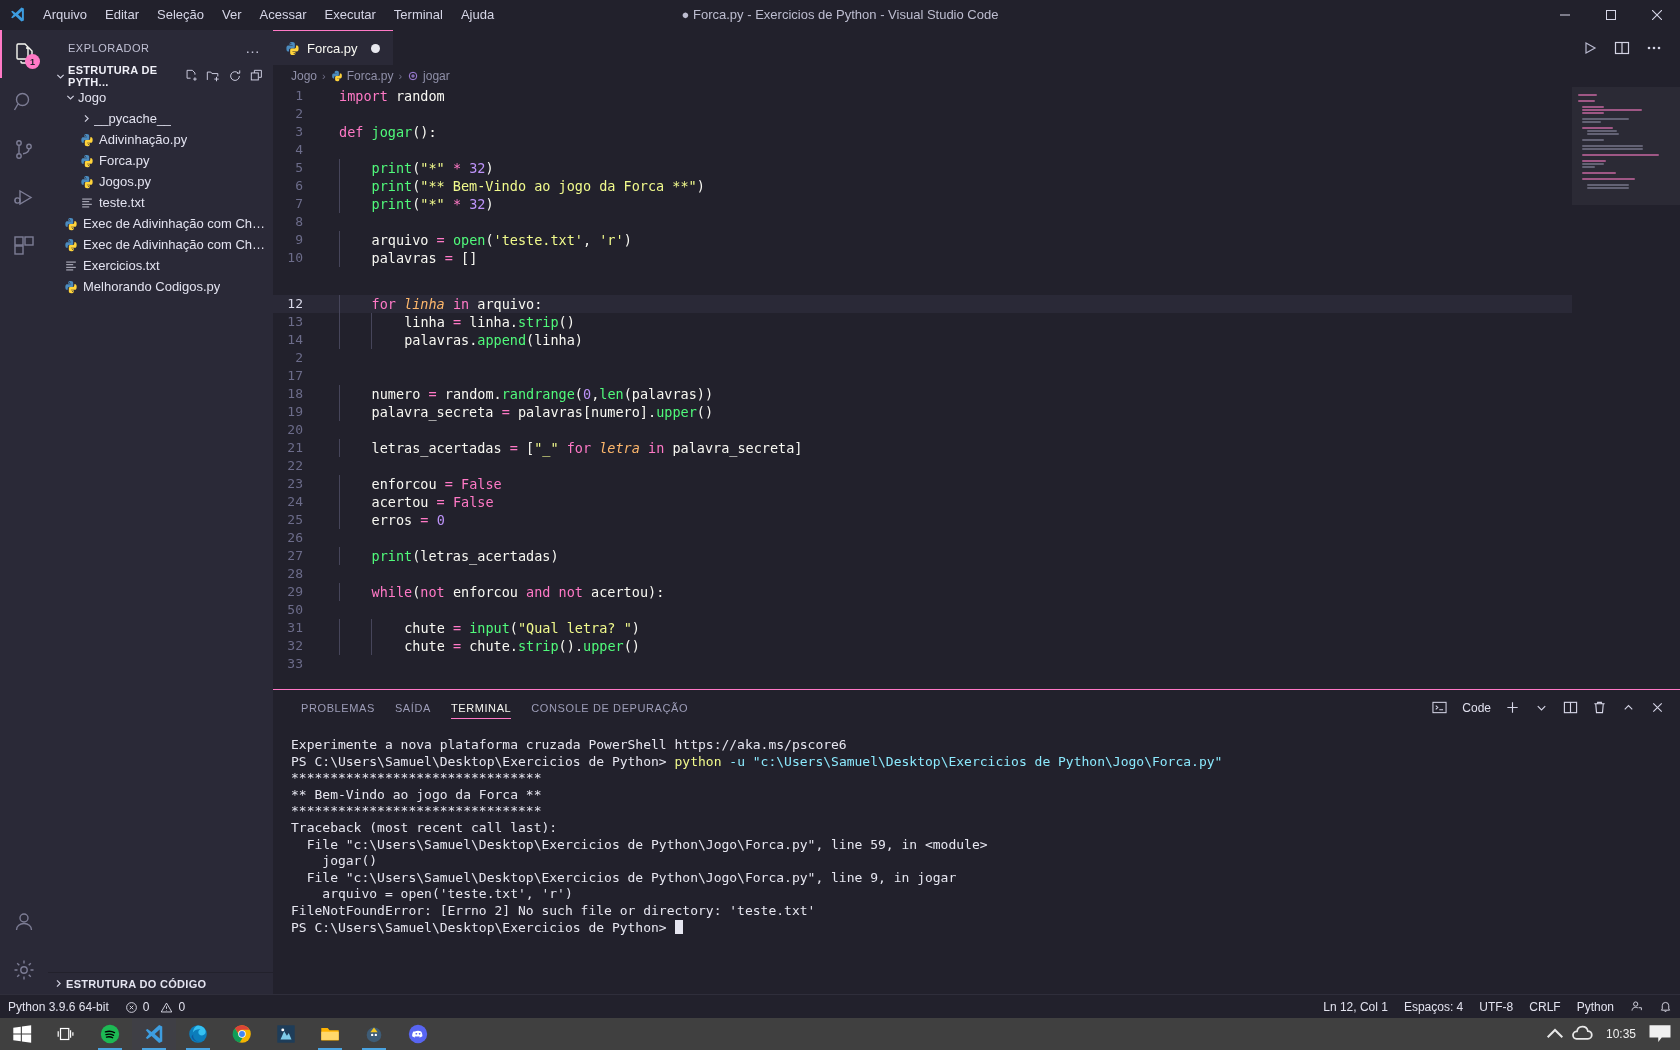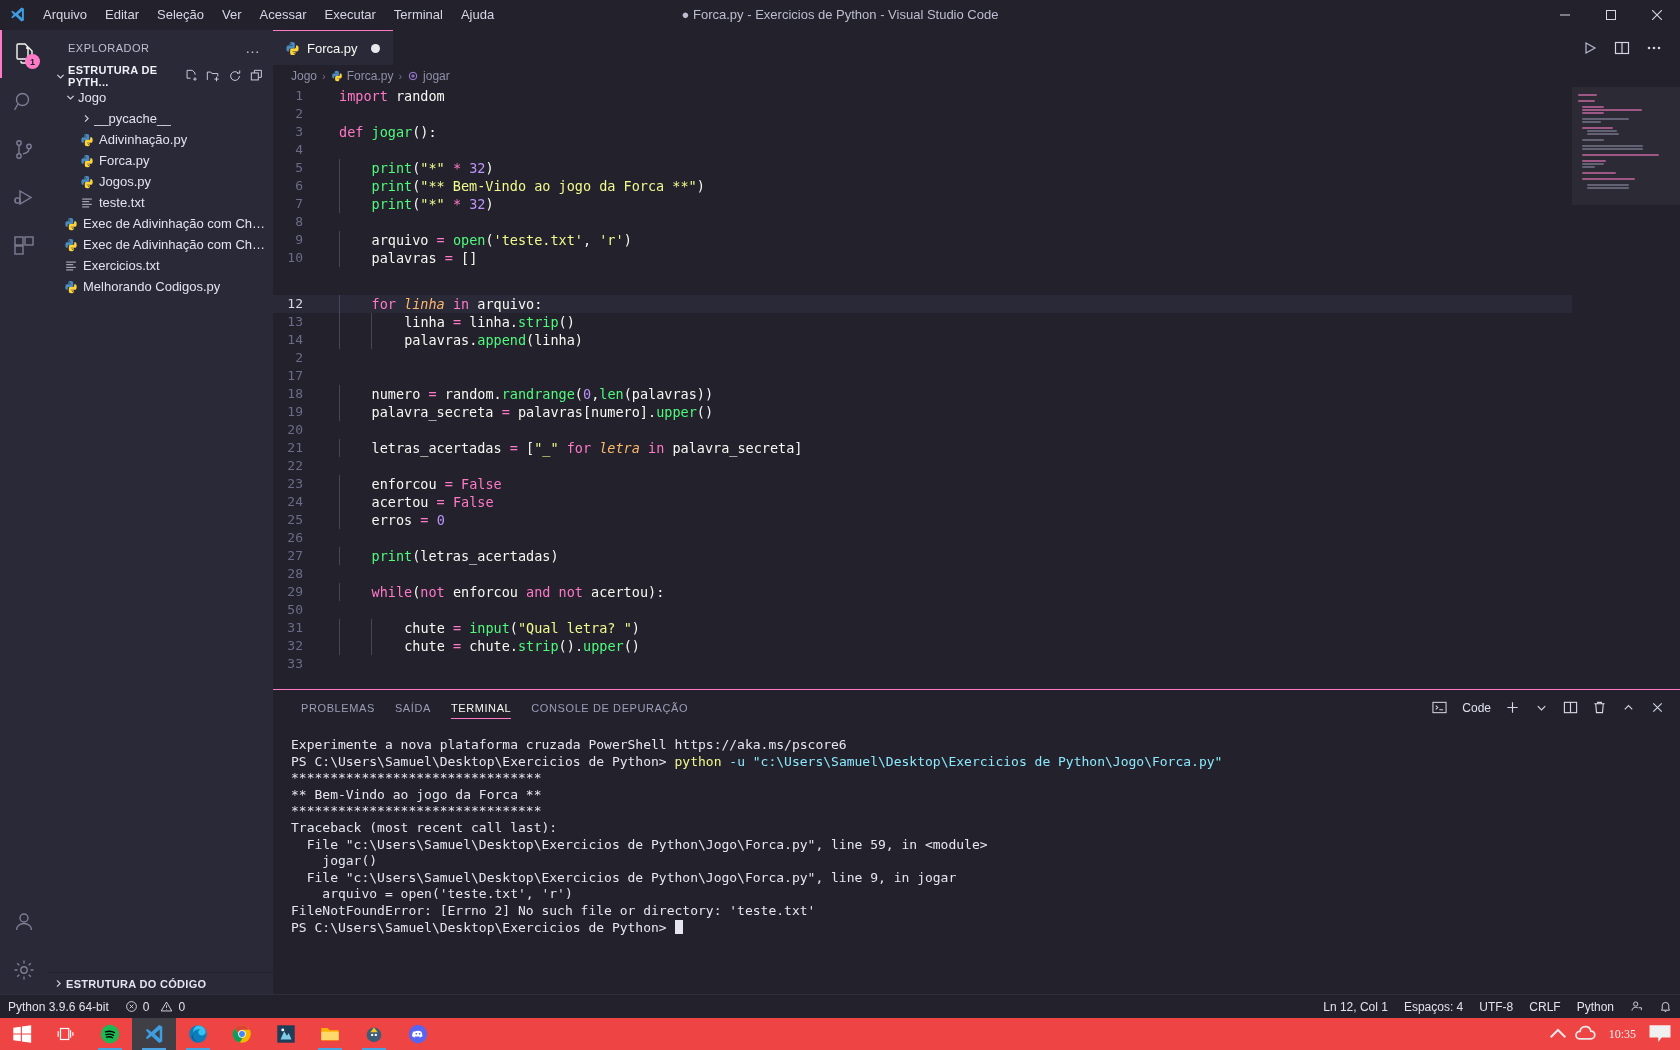--- a/index.html
+++ b/index.html
@@ -152,29 +152,29 @@
     font-family:"DejaVu Sans Mono","Liberation Mono",monospace; font-size:13px; line-height:16.6px;
     color:#e6e6f0; white-space:pre;
   }
   .t-yellow { color:#f1fa8c; }
   .t-cyan { color:#8be9fd; }
   .t-white { color:#e6e6f0; }
   .cursor-blk { display:inline-block; width:8px; height:14px; background:#e6e6f0; vertical-align:-2px; }
 
   
   .statusbar {
-    height:24px; flex:0 0 24px; background:#22212c; display:flex; align-items:center;
+    height:24px; flex:0 0 24px; background:#22212c; display:flex; 
     font-size:12px; color:#e2e2ee; border-top:1px solid #2f2e3b;
   }
   .sb-item { display:flex; align-items:center; gap:5px; padding:0 8px; height:24px; cursor:pointer; }
   .sb-item svg { width:13px; height:13px; }
   .sb-right { margin-left:auto; display:flex; align-items:center; }
 
   
-  .taskbar { height:32px; flex:0 0 32px; background:#ef4444; display:flex; align-items:flex-end;font-family:Liberation Serif, serif; }
+  .taskbar { height:32px; flex:0 0 32px; background:#404040; display:flex; align-items:flex-end; }
   .tb-icon { width:44px; height:32px; display:flex; align-items:center; justify-content:center; position:relative; cursor:pointer; }
   .tb-icon.active { background:#3f3f45; }
   .tb-icon.active::after, .tb-icon.open::after {
     content:""; position:absolute; bottom:0; left:10px; right:10px; height:2.5px; background:#4aa3e0;
   }
   .tb-icon svg { width:22px; height:22px; }
   .tb-right { margin-left:auto; display:flex; align-items:center; height:32px; padding-right:6px; }
   .tb-tray { display:flex; align-items:center; gap:2px; }
   .tray-i { width:26px; height:32px; display:flex; align-items:center; justify-content:center; color:#e8e8e8; cursor:pointer; }
   .tb-clock { font-size:12px; color:#f0f0f0; padding:0 10px; line-height:32px; cursor:pointer; }

